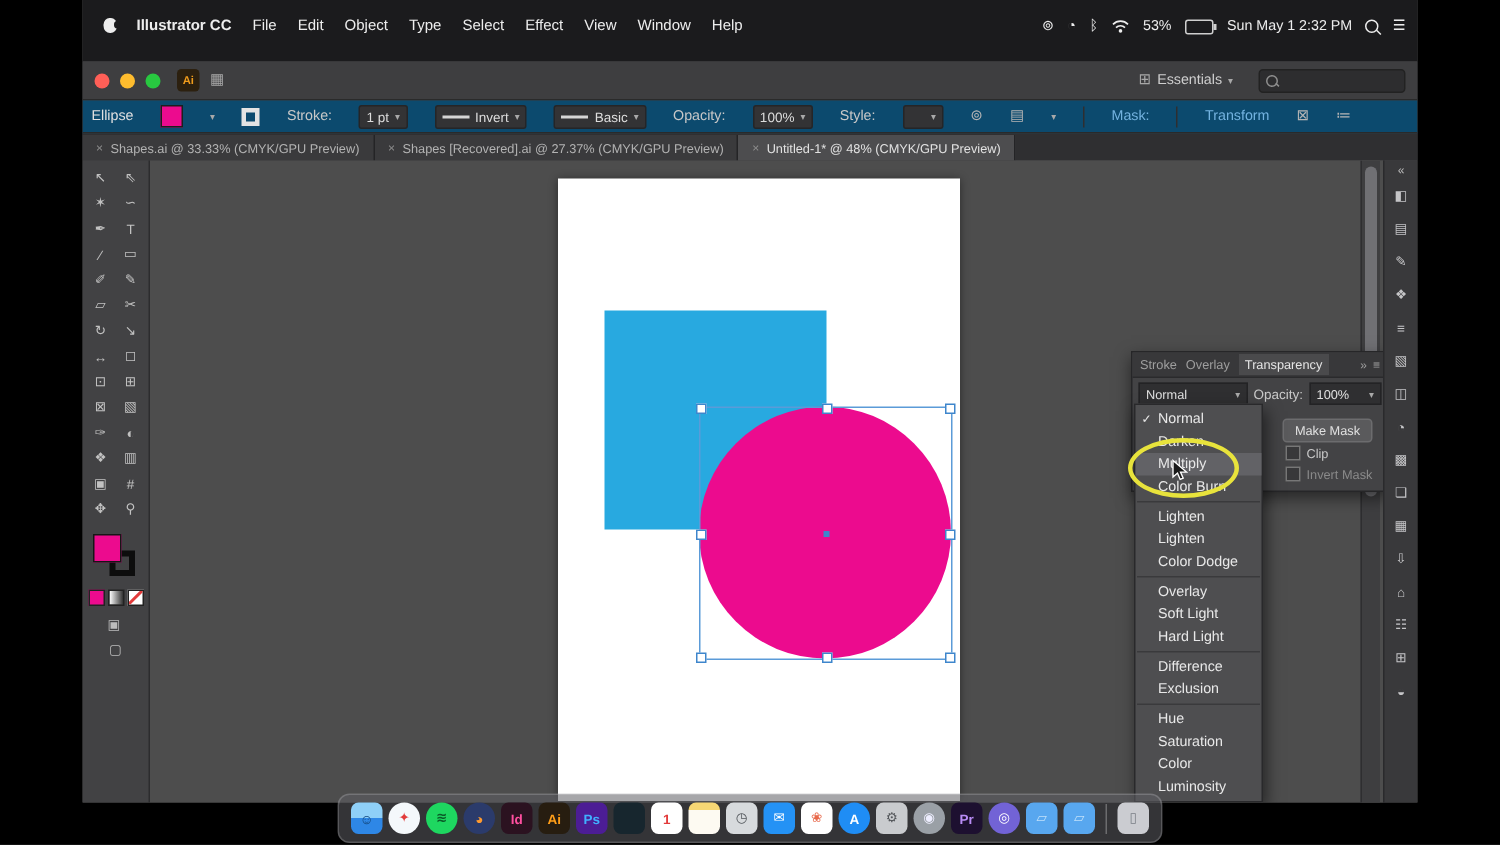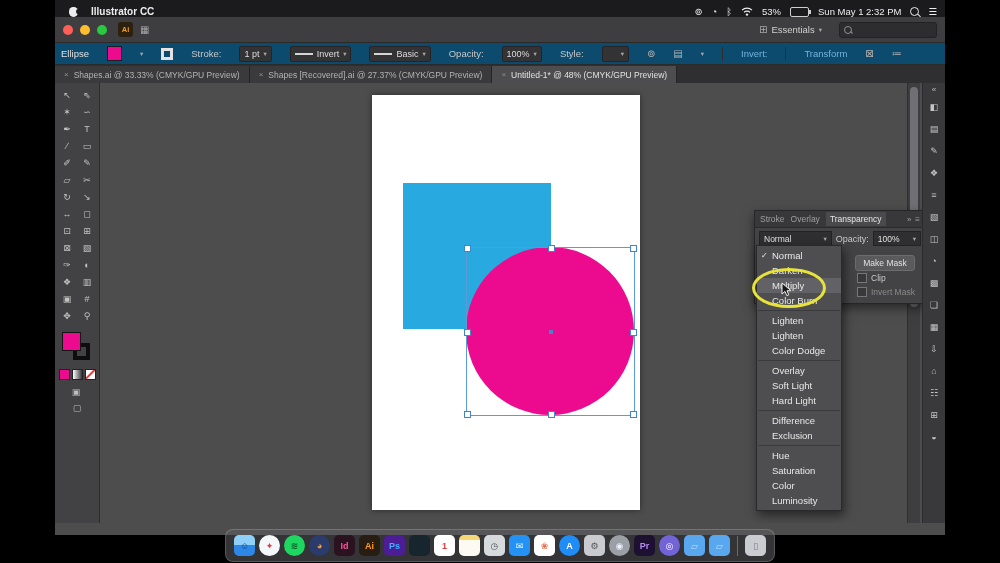--- a/index.html
+++ b/index.html
@@ -1,21 +1,21 @@
 <!DOCTYPE html>
 <html><head>
 <meta charset="utf-8">
 <style>
   html,body{margin:0;padding:0;background:#000;}
   body{width:1000px;height:563px;position:relative;overflow:hidden;
        font-family:"Liberation Sans","DejaVu Sans",sans-serif;color:#ddd;}
   .screen{position:absolute;left:55px;top:0;width:890px;height:535px;background:#4d4d4d;overflow:hidden;}
 
   
-  .menubar{height:17px;background:#1b1b1d;color:#ededed;font-size:10px;display:flex;align-items:flex-end;padding:0 8px;}
+  .menubar{height:17px;background:#1b1b1d;color:#ededed;font-size:10px;display:flex;align-items:flex-start;padding:12px 8px;}
   .mb-item{padding:0 7px;white-space:nowrap;}
   .mb-app{font-weight:bold;padding:0 7px;}
   .apple{width:9px;height:10px;background:#ededed;border-radius:45% 45% 48% 48%;position:relative;margin:0 6px;}
   .apple::after{content:"";position:absolute;right:-2px;top:2px;width:4px;height:5px;background:#1b1b1d;border-radius:50%;}
   .mb-right{margin-left:auto;display:flex;align-items:center;gap:9px;font-size:9.5px;}
   .batt{width:17px;height:8px;border:1px solid #cfcfcf;border-radius:2px;position:relative;}
   .batt::after{content:"";position:absolute;right:-3px;top:2px;width:2px;height:4px;background:#cfcfcf;}
   .batt-fill{height:100%;background:#fff;}
   .mag{width:7px;height:7px;border:1.4px solid #ededed;border-radius:50%;position:relative;display:inline-block;}
   .mag::after{content:"";position:absolute;width:4px;height:1.4px;background:#ededed;transform:rotate(45deg);right:-3px;bottom:-1px;}
@@ -121,20 +121,31 @@
   .dock-sep{width:1px;height:20px;background:rgba(255,255,255,.28);margin:0 3px;}
 </style>
 </head>
 <body>
 
 <div class="screen">
 
   <div class="menubar">
     <span class="apple"></span>
     <span class="mb-app">Illustrator CC</span>
+    <span style="display:flex">
+        <span class="mb-item">File</span>
+        <span class="mb-item">Edit</span>
+        <span class="mb-item">Object</span>
+        <span class="mb-item">Type</span>
+        <span class="mb-item">Select</span>
+        <span class="mb-item">Effect</span>
+        <span class="mb-item">View</span>
+        <span class="mb-item">Window</span>
+        <span class="mb-item">Help</span>
+      </span>
     <span class="mb-right">
       <span>⊚</span>
       <span>◔</span>
       <span>ᛒ</span>
       <svg width="12" height="9" viewBox="0 0 12 9">
           <path d="M1 3.2 A 7 7 0 0 1 11 3.2" stroke="#ededed" fill="none" stroke-width="1.1"></path>
           <path d="M3 5.4 A 4.2 4.2 0 0 1 9 5.4" stroke="#ededed" fill="none" stroke-width="1.1"></path>
           <circle cx="6" cy="7.6" r="1.2" fill="#ededed"></circle>
         </svg>
       <span>53%</span>
@@ -188,21 +199,21 @@
       </span>
     <span>Style:</span>
     <span class="cb-box">
         <span style="width:10px"></span>
         <span class="caret">▾</span>
       </span>
     <span class="cb-icon">⊚</span>
     <span class="cb-icon">▤</span>
       <span class="caret">▾</span>
     <span class="cb-sep"></span>
-    <span class="link">Invert:</span>
+    <span class="link">Mask:</span>
     <span class="cb-sep"></span>
     <span class="link">Transform</span>
     <span class="cb-icon">⊠</span>
     <span class="cb-icon">≔</span>
   </div>
 
   <div class="tabbar">
     <div class="tab">
       <span class="tab-close">×</span>
       <span>Shapes.ai @ 33.33% (CMYK/GPU Preview)</span>

